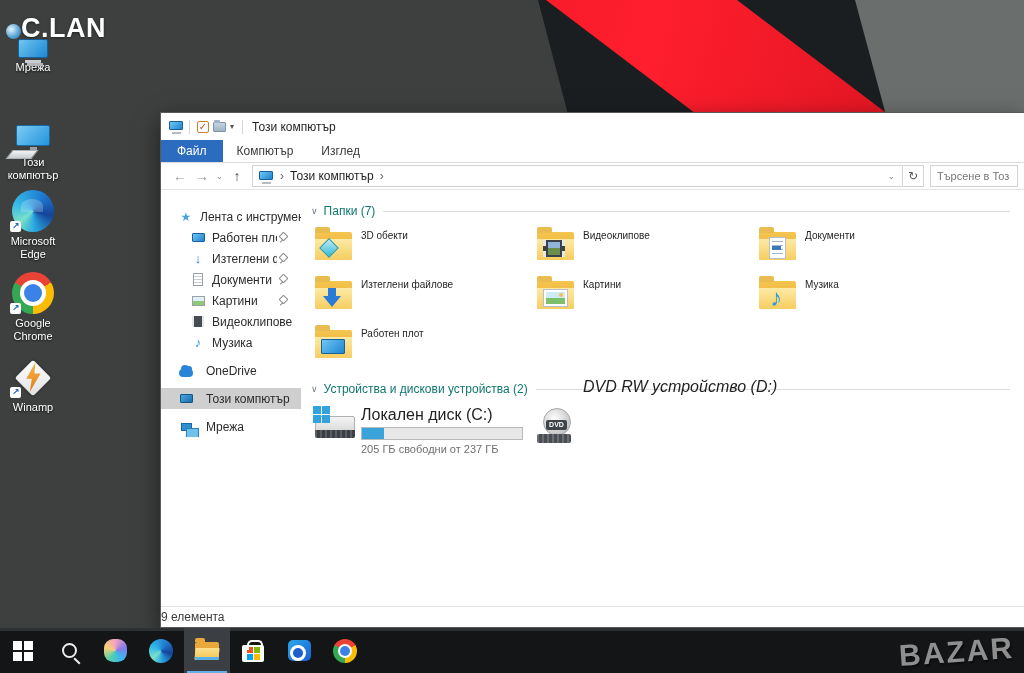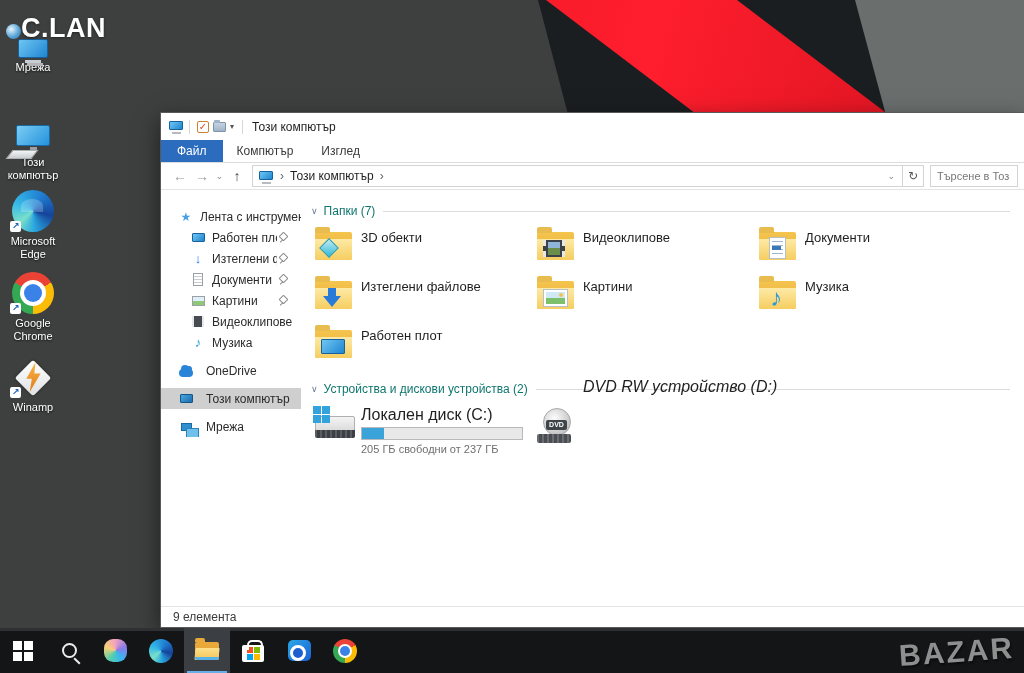--- a/index.html
+++ b/index.html
@@ -141,21 +141,21 @@
 
   
   .content { flex:1; position:relative; overflow:hidden; padding-left:6px; }
   .group-hd { display:flex; align-items:center; margin:14px 14px 0 4px; cursor:default; }
   .group-hd .chev { font-size:9px; color:#6b7a90; margin-right:6px; }
   .group-hd .gtxt { font-size:12px; color:#0f766e; white-space:nowrap; }
   .group-hd .gline { flex:1; border-top:1px solid #dcdcdc; margin-left:8px; }
   .tiles { display:grid; grid-template-columns:222px 222px 222px; margin:7px 0 0 6px; }
   .tile { height:49px; display:flex; align-items:flex-start; cursor:default; }
   .tile .artw { width:44px; flex:none; position:relative; height:44px; }
-  .tile .tlbl { font-size:13px; color:#1f1f1f; margin:5px 0 0 4px; white-space:nowrap; }
+  .tile .tlbl { font-size:10px; color:#1f1f1f; margin:5px 0 0 4px; white-space:nowrap; }
 
   .folder { position:absolute; left:2px; top:7px; width:37px; height:28px;
     background:linear-gradient(180deg,#f5c54e,#e8ad3a); border-radius:2px; }
   .folder::before { content:""; position:absolute; top:-5px; left:0; width:15px; height:6px;
     background:#e9bc50; border-radius:2px 2px 0 0; }
   .folder::after { content:""; position:absolute; left:0; right:0; bottom:0; height:21px;
     background:linear-gradient(180deg,#fdeaa6,#f6cd60); border-radius:0 0 2px 2px; }
   .glyph { position:absolute; z-index:2; }
   .g-cube { left:9px; top:16px; width:14px; height:14px; transform:rotate(45deg);
     background:linear-gradient(135deg,#c4ecf4,#2fb9d8); border:1px solid #1d9cbf; }
@@ -199,21 +199,21 @@
     display:grid; grid-template-columns:8px 8px; grid-template-rows:8px 8px; gap:1px; }
   .winflag i { background:#33a3dd; }
   .disc { position:absolute; left:8px; top:4px; width:28px; height:28px; border-radius:50%;
     background:radial-gradient(circle at 40% 35%,#fdfdfd,#c6c6c6 70%,#9e9e9e); border:1px solid #a8a8a8; }
   .disc-tray { position:absolute; left:2px; top:30px; width:34px; height:9px; background:#4a4e52;
     border-radius:2px; background-image:repeating-linear-gradient(90deg,#6a6e72 0 2px,transparent 2px 5px); }
   .dvd-badge { position:absolute; left:11px; top:16px; width:21px; height:10px; background:#3f4449;
     border-radius:2px; color:#fff; font-size:7px; font-weight:700; text-align:center; line-height:10px; z-index:2; }
 
   .statusbar { height:21px; border-top:1px solid #e4e4e4; display:flex; align-items:center;
-    padding-left:12px; font-size:12px; color:#3b3b3b; flex:none; }
+    font-size:12px; color:#3b3b3b; flex:none; }
 
   
   .taskbar { position:absolute; left:0; bottom:0; width:1024px; height:45px; z-index:50;
     background:linear-gradient(180deg,#2e3133 0,#2e3133 3px,#131517 3px); display:flex; align-items:stretch; }
   .tb-btn { width:46px; display:flex; align-items:center; justify-content:center; position:relative; }
   .tb-btn.active { background:#3b3e42; }
   .tb-btn.active::after { content:""; position:absolute; left:3px; right:3px; bottom:0; height:2px; background:#66aee8; }
 
   .tb-start { display:grid; grid-template-columns:9px 9px; grid-template-rows:9px 9px; gap:2px; }
   .tb-start i { background:#fff; }

